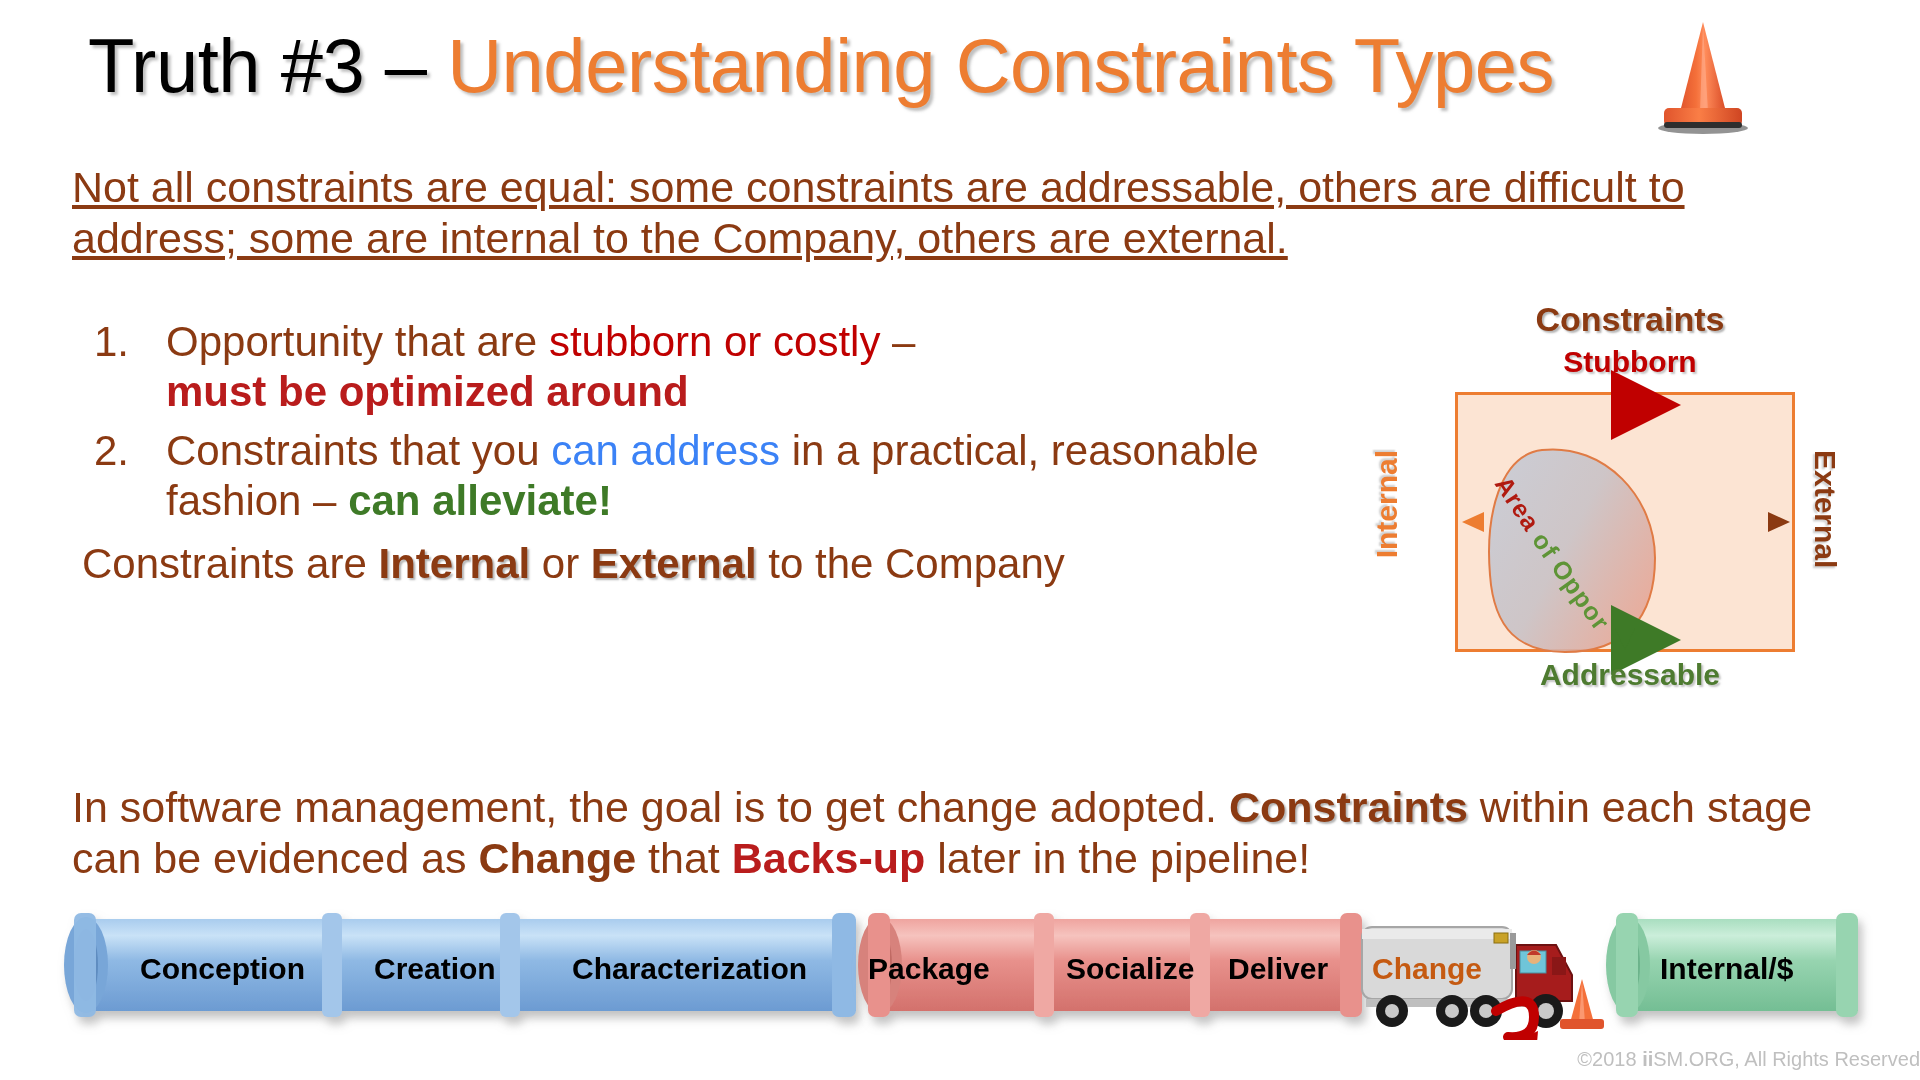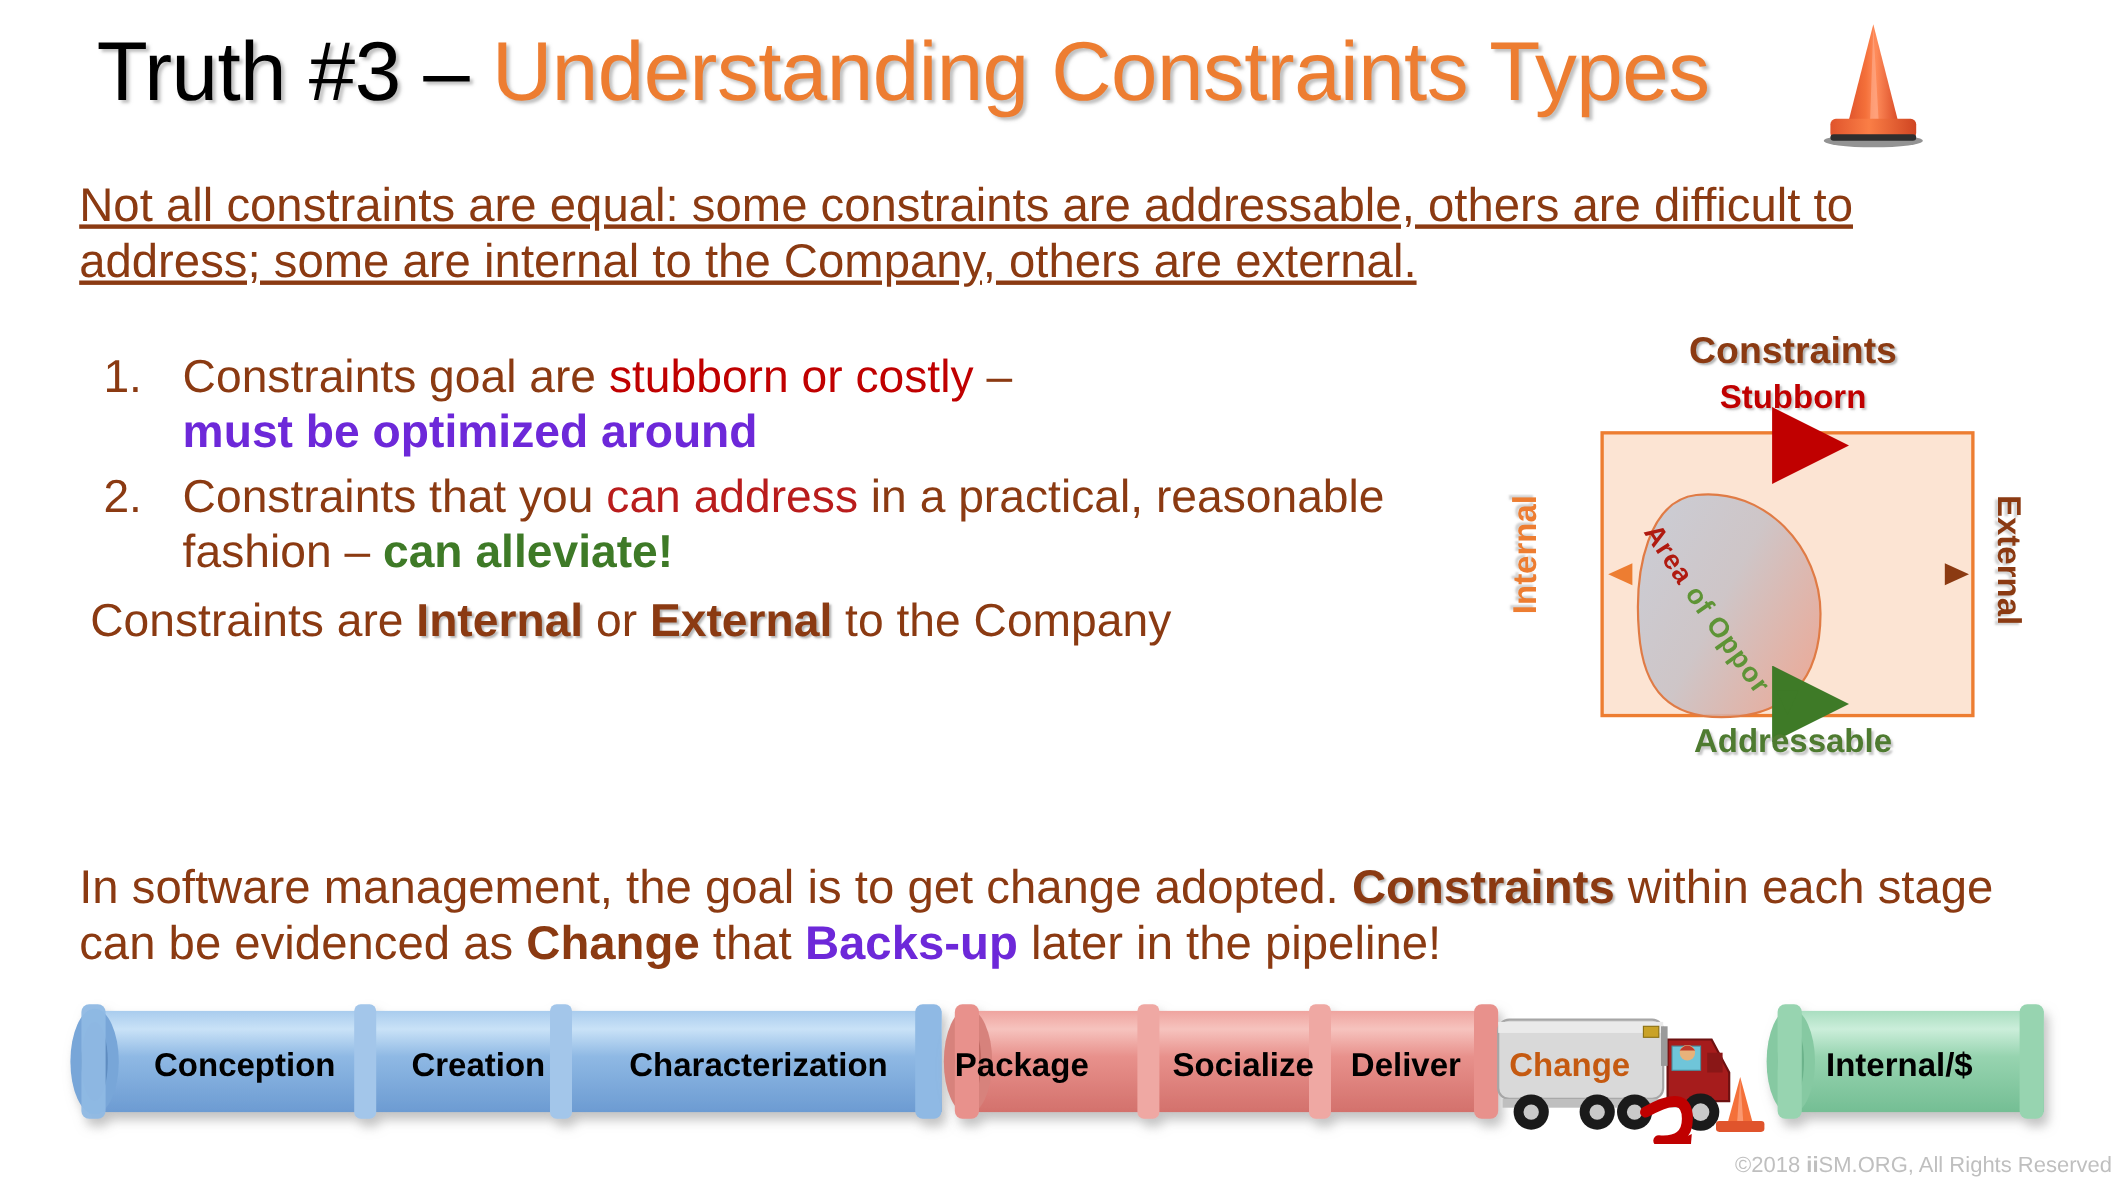--- a/index.html
+++ b/index.html
@@ -39,22 +39,22 @@
   .num-list{margin:0;padding:0;list-style:none;}
   .num-item{
     position:relative;padding-left:78px;margin-bottom:10px;
     font-size:42px;line-height:1.18;color:#8B3A12;
   }
   .num-item .num{
     position:absolute;left:6px;top:0;width:56px;
     font-size:42px;color:#8B3A12;
   }
   .red{color:#C00000;}
-  .red-b{color:#6d28d9;font-weight:bold;}
-  .green{color:#b91c1c;}
+  .red-b{color:#b91c1c;font-weight:bold;}
+  .green{color:#3b82f6;}
   .green-b{color:#3E7A27;font-weight:bold;}
   .brown-b{color:#8B3A12;font-weight:bold;}
 
   .int-ext-line{
     margin-top:14px;margin-left:-6px;
     font-size:42px;line-height:1.18;color:#8B3A12;
   }
   .shadowed{
     font-weight:bold;
     text-shadow:2px 2px 2px rgba(130,130,130,.6);
@@ -148,21 +148,21 @@
     <rect x="16" y="92" width="78" height="18" rx="5" fill="url(#baseG)"></rect>
     <rect x="16" y="106" width="78" height="6" rx="3" fill="#2e2e2e"></rect>
   </svg>
 
   <div class="lead">Not all constraints are equal: some constraints are addressable, others are difficult to address; some are internal to the Company, others are external.</div>
 
   <div class="col-left">
 
     <ul class="num-list">
       <li class="num-item">
-        <span class="num">1.</span><span>Constraints goal are </span><span class="red">stubborn or costly</span><span> – </span><br><span class="red-b">must be optimized around</span>
+        <span class="num">1.</span><span>Opportunity that are </span><span class="red">stubborn or costly</span><span> – </span><br><span class="red-b">must be optimized around</span>
       </li>
       <li class="num-item">
         <span class="num">2.</span><span>Constraints that you </span><span class="green">can address</span><span> in a practical, reasonable fashion – </span><span class="green-b">can alleviate!</span>
       </li>
     </ul>
 
     <div class="int-ext-line">
       <span>Constraints are </span><span class="shadowed">Internal</span><span> or </span><span class="shadowed">External</span><span> to the Company</span>
     </div>
   </div>

